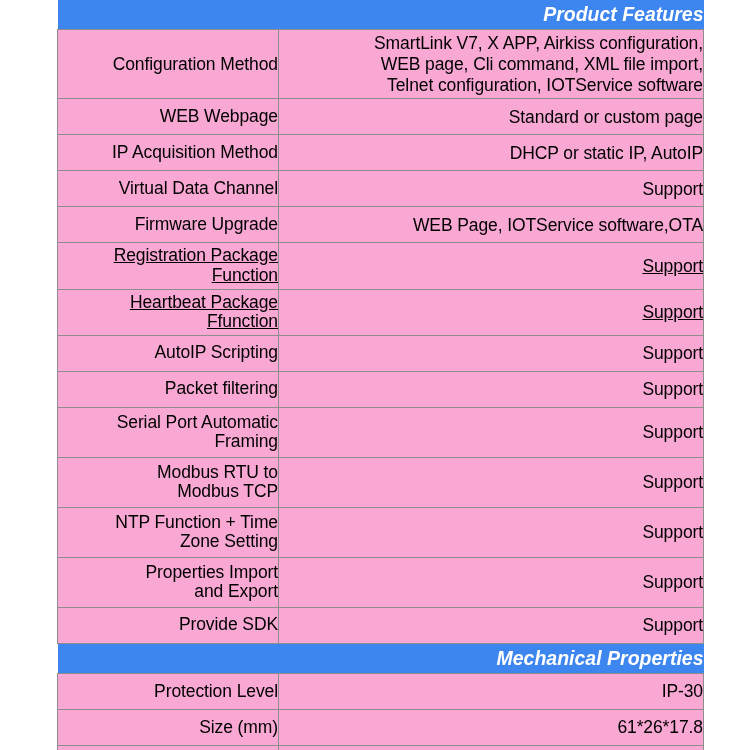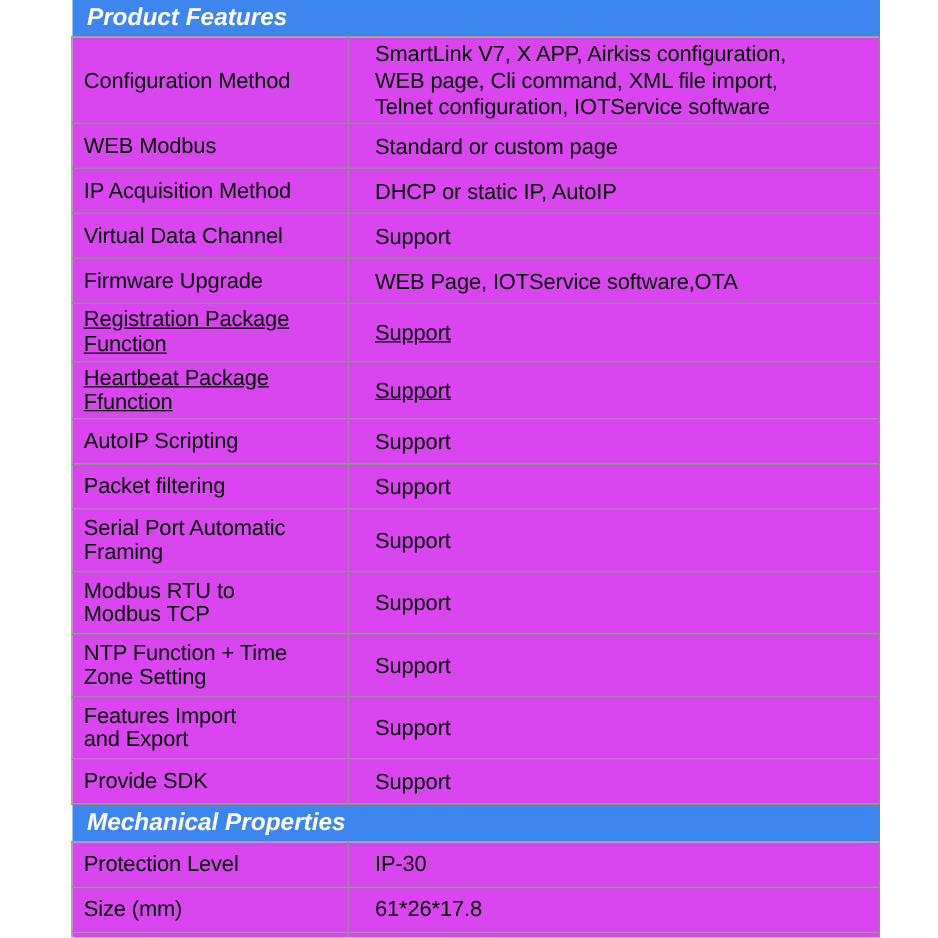--- a/index.html
+++ b/index.html
@@ -32,21 +32,22 @@
     table-layout: fixed;
   }
 
   .spec-table col.col-label { width: 221px; }
   .spec-table col.col-value { width: 425px; }
 
   .spec-table td {
     border: 1px solid #8d8d8d;
     padding: 0;
     vertical-align: middle;
-    background: #d946ef;
+    background: #f9a8d4;
+    text-align: right;
   }
 
   .cell-label {
     padding: 3px 0 3px 9px;
     font-size: 17.5px;
     line-height: 1.12;
     letter-spacing: -0.1px;
     white-space: pre-line;
   }
 
@@ -104,21 +105,21 @@
         </td>
         <td>
           <div class="cell-value">SmartLink V7, X APP, Airkiss configuration,
 WEB page, Cli command, XML file import,
 Telnet configuration, IOTService software</div>
         </td>
       </tr>
 
       <tr class="row-h-single">
         <td>
-          <div class="cell-label">WEB Modbus</div>
+          <div class="cell-label">WEB Webpage</div>
         </td>
         <td>
           <div class="cell-value">Standard or custom page</div>
         </td>
       </tr>
 
       <tr class="row-h-single">
         <td>
           <div class="cell-label">IP Acquisition Method</div>
         </td>
@@ -208,21 +209,21 @@
           <div class="cell-label">NTP Function + Time
 Zone Setting</div>
         </td>
         <td>
           <div class="cell-value">Support</div>
         </td>
       </tr>
 
       <tr class="row-h-tall">
         <td>
-          <div class="cell-label">Features Import
+          <div class="cell-label">Properties Import
 and Export</div>
         </td>
         <td>
           <div class="cell-value">Support</div>
         </td>
       </tr>
 
       <tr class="row-h-single">
         <td>
           <div class="cell-label">Provide SDK</div>

